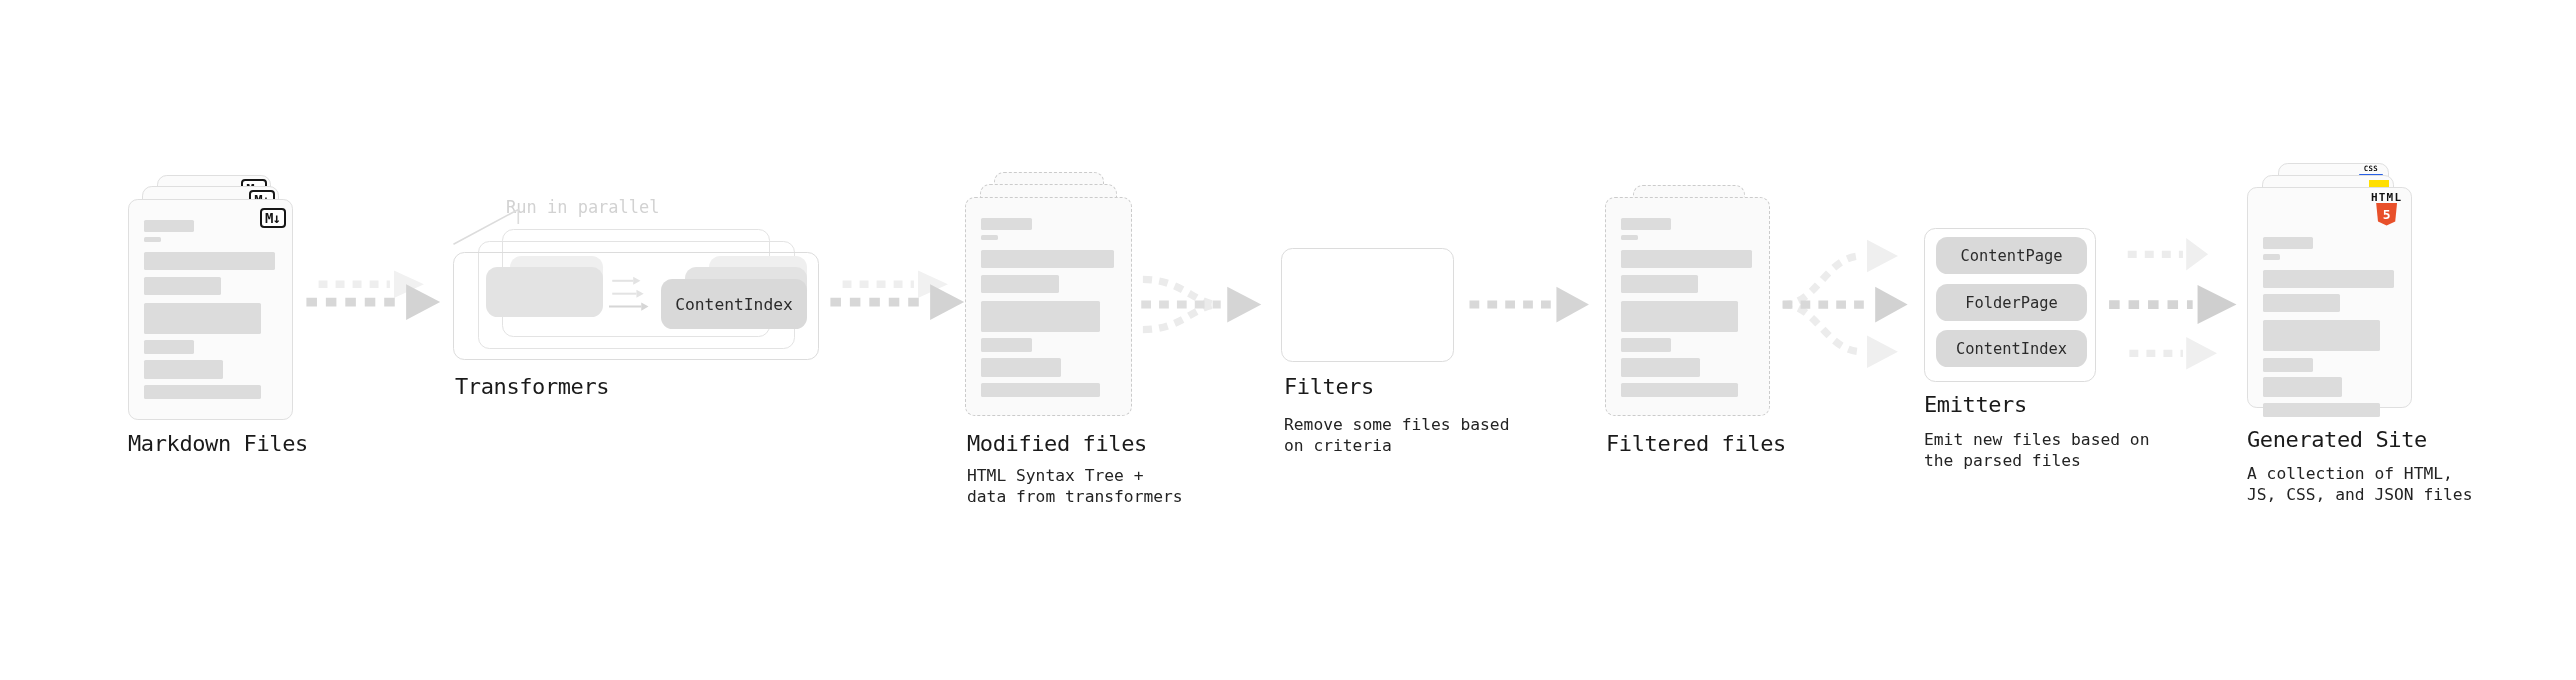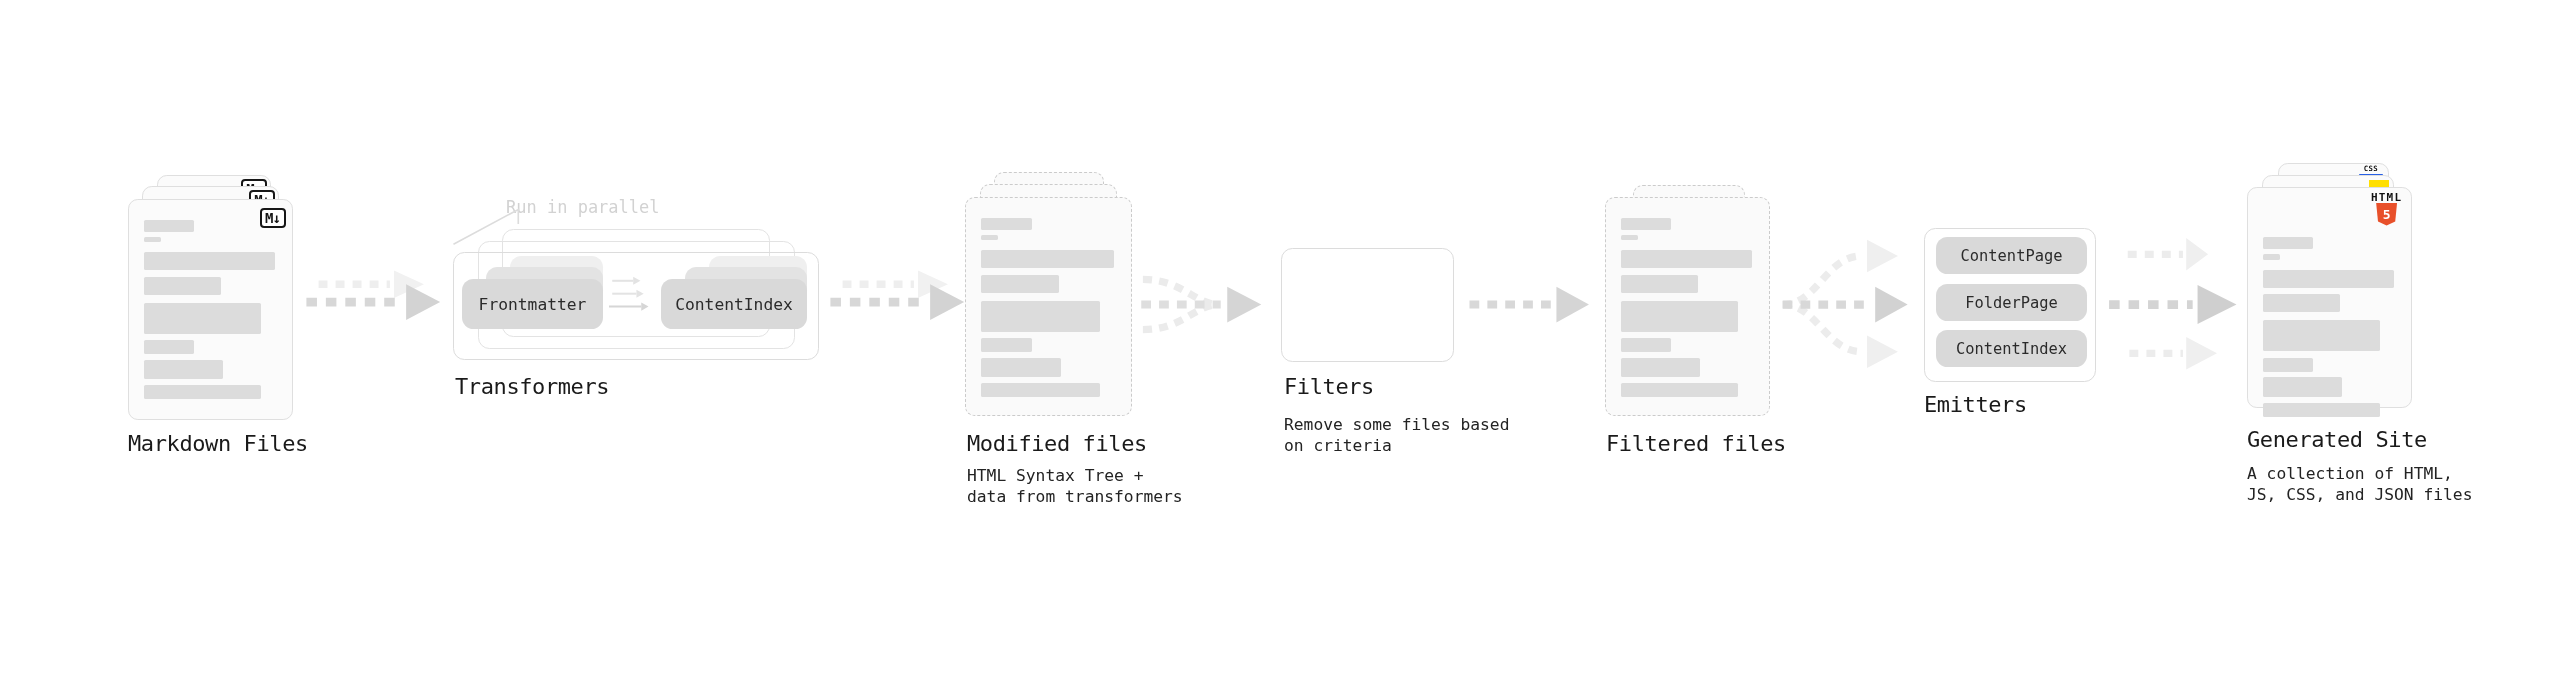--- a/index.html
+++ b/index.html
@@ -81,21 +81,20 @@
   <svg style="left:447px;top:202px;" width="81" height="49" viewBox="0 0 100 60">
     <polyline points="8,52 88,9 88,27" fill="none" stroke="#dcdcdc" stroke-width="2"></polyline>
   </svg>
 
   <div class="obox" style="left:502px;top:229px;width:268px;height:108px;"></div>
   <div class="obox" style="left:478px;top:241px;width:317px;height:108px;"></div>
   <div class="obox dark" style="left:453px;top:252px;width:366px;height:108px;"></div>
 
   <div class="pill ghost2" style="left:510px;top:256px;width:93px;height:50px;"></div>
   <div class="pill ghost1" style="left:486px;top:267px;width:117px;height:50px;"></div>
-  <div class="pill" style="left:462px;top:279px;width:141px;height:50px;">Frontmatter</div>
 
   <svg style="left:609px;top:274px;" width="50" height="41" viewBox="0 0 62 50">
     <line x1="4" y1="8" x2="30" y2="8" stroke="#e3e3e3" stroke-width="2.5"></line>
       <polygon points="30,3 30,13 39,8" fill="#e3e3e3"></polygon>
     <line x1="4" y1="24" x2="34" y2="24" stroke="#e3e3e3" stroke-width="2.5"></line>
       <polygon points="34,19 34,29 43,24" fill="#e3e3e3"></polygon>
     <line x1="0" y1="40" x2="40" y2="40" stroke="#d6d6d6" stroke-width="2.5"></line>
       <polygon points="40,35 40,45 49,40" fill="#d6d6d6"></polygon>
   </svg>
 
@@ -173,20 +172,24 @@
     <polygon points="106,125 106,165 144,145" fill="#efefef"></polygon>
     <line x1="2" y1="87" x2="110" y2="87" stroke="#d8d8d8" stroke-width="10" stroke-dasharray="12 10"></line>
     <polygon points="116,65 116,109 156,87" fill="#d2d2d2"></polygon>
   </svg>
 
   <div class="obox dark" style="left:1924px;top:228px;width:172px;height:154px;"></div>
   <div class="pill" style="left:1936px;top:237px;width:151px;height:37px;font-size:15.4px;">ContentPage</div>
   <div class="pill" style="left:1936px;top:284px;width:151px;height:37px;font-size:15.4px;">FolderPage</div>
   <div class="pill" style="left:1936px;top:330px;width:151px;height:37px;font-size:15.4px;">ContentIndex</div>
   <div class="title" style="left:1924px;top:392px;">Emitters</div>
+  <div class="sub" style="left:1924px;top:429px;">
+    <div class="line">Emit new files based on</div>
+    <div class="line">the parsed files</div>
+  </div>
 
   <svg style="left:2105px;top:234px;" width="138" height="142" viewBox="0 0 170 175">
     <line x1="28" y1="25" x2="96" y2="25" stroke="#ececec" stroke-width="9" stroke-dasharray="11 10"></line>
     <polygon points="100,5 100,45 127,25" fill="#efefef"></polygon>
     <line x1="5" y1="87" x2="108" y2="87" stroke="#d4d4d4" stroke-width="11" stroke-dasharray="13 11"></line>
     <polygon points="114,63 114,111 162,87" fill="#cfcfcf"></polygon>
     <line x1="30" y1="147" x2="96" y2="147" stroke="#ececec" stroke-width="9" stroke-dasharray="11 10"></line>
     <polygon points="100,127 100,167 138,147" fill="#efefef"></polygon>
   </svg>
 

